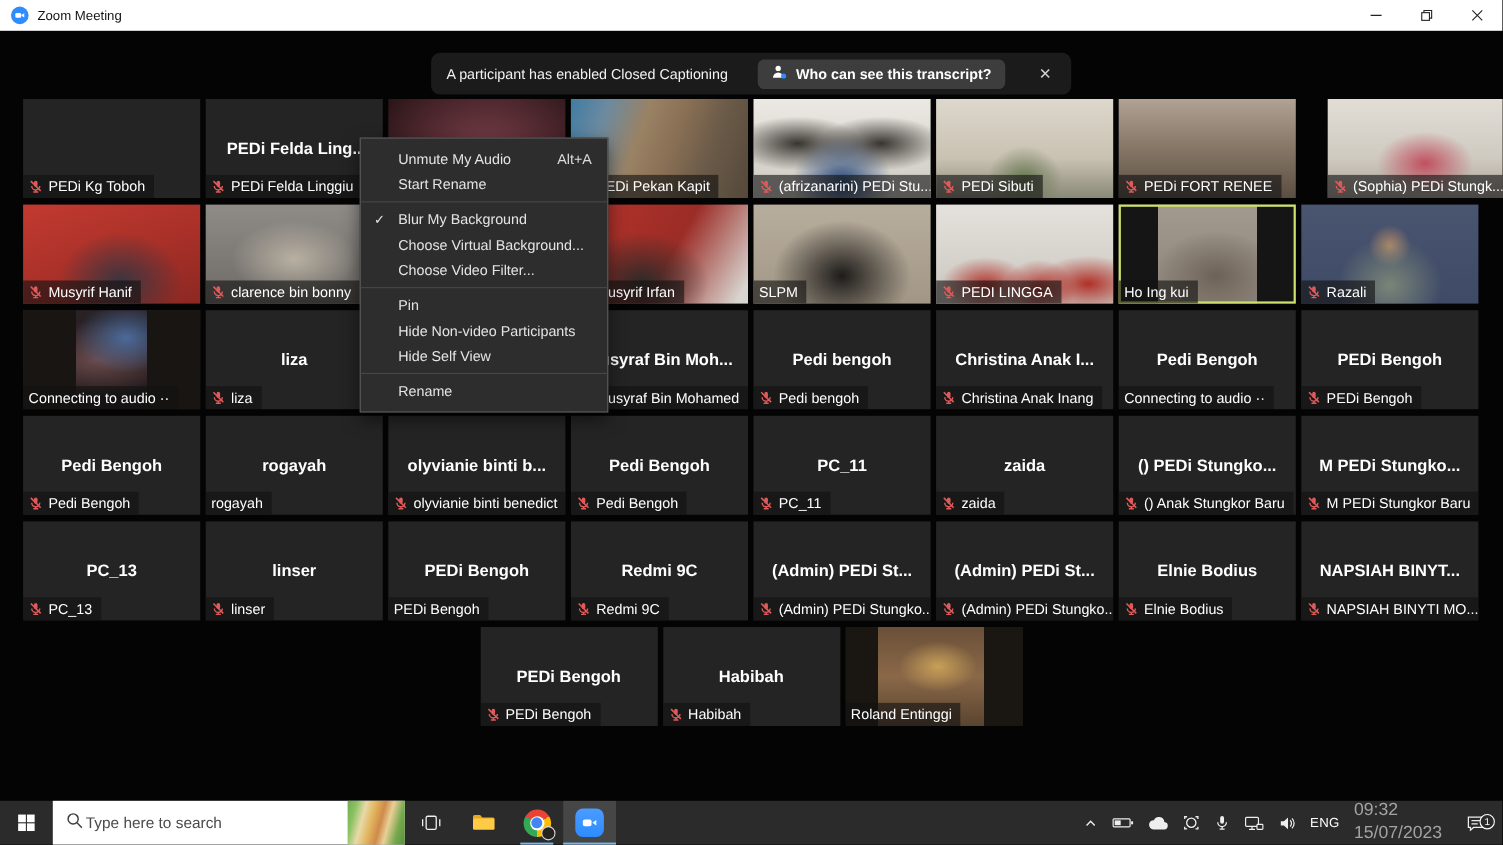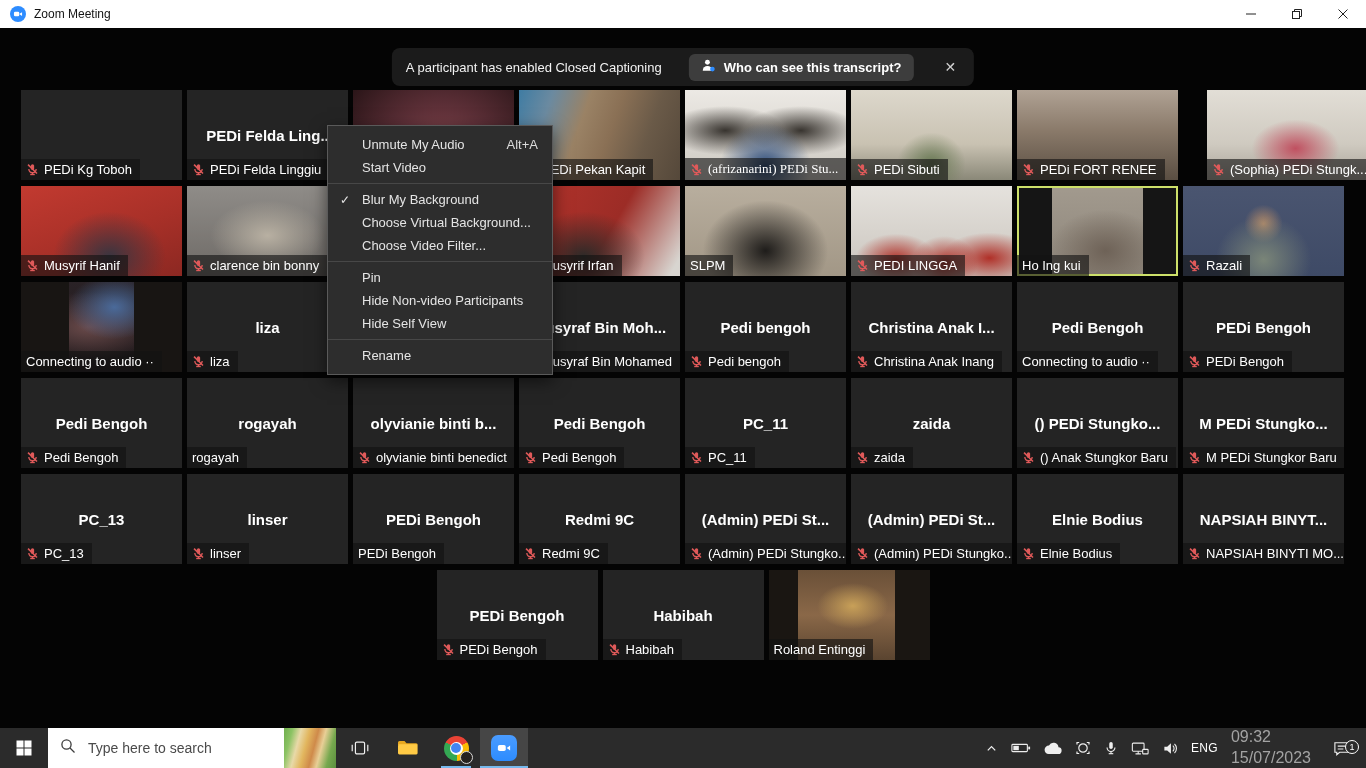--- a/index.html
+++ b/index.html
@@ -43,21 +43,21 @@
     box-shadow:0 6px 16px rgba(0,0,0,.55)}
   .menu-item{height:23px;display:flex;align-items:center;padding:0 14px 0 34px;
     color:#e4e4e4;font-size:13px;position:relative}
   .menu-check{position:absolute;left:12px;font-size:12px;color:#e4e4e4}
   .menu-shortcut{margin-left:auto;color:#dcdcdc}
   .menu-divider{border-top:1px solid #474747;margin:4px 0;height:0}
   
   .taskbar{position:absolute;bottom:0;left:0;right:0;height:40px;background:#2b2b2b;
     display:flex;align-items:stretch;z-index:40}
   .tb-btn{width:48px;display:flex;align-items:center;justify-content:center;flex:none;position:relative}
-  .search{width:288px;background:#ffffff;display:flex;align-items:center;gap:10px;
+  .search{width:320px;background:#ffffff;display:flex;align-items:center;
     padding-left:12px;position:relative;flex:none;box-sizing:border-box}
   .search input{border:none;outline:none;font-size:14px;color:#3c3c3c;width:165px;
     background:transparent;font-family:inherit}
   .search input::placeholder{color:#4a4a4a;opacity:1}
   .search-img{position:absolute;right:0;top:0;bottom:0;width:52px;
     background:linear-gradient(105deg,#6fae4e 0%,#8cc364 14%,#e8d9a8 28%,#e2b65e 42%,#cf8a4a 56%,#e8cf96 68%,#76a84e 84%,#5b8f3e 100%)}
   .app-btn.running::after{content:"";position:absolute;bottom:0;left:9px;right:9px;height:2px;background:#76b9ed}
   .app-btn.active-app{background:rgba(255,255,255,.13)}
   .app-btn.active-app::after{left:0;right:0}
   .chrome-circle{width:25px;height:25px;border-radius:50%;position:relative;
@@ -164,21 +164,21 @@
               <rect x="6" y="1.5" width="4" height="7" rx="2" fill="#e05a5a"></rect>
               <path d="M3.5 7.5a4.5 4.5 0 0 0 9 0" fill="none" stroke="#e05a5a" stroke-width="1.6"></path>
               <line x1="8" y1="12" x2="8" y2="14.2" stroke="#e05a5a" stroke-width="1.6"></line>
               <line x1="5.2" y1="14.2" x2="10.8" y2="14.2" stroke="#e05a5a" stroke-width="1.6"></line>
               <line x1="2.5" y1="2" x2="13.5" y2="13" stroke="#e05a5a" stroke-width="1.8"></line>
             </svg>
           </span>
           <span>PEDi Pekan Kapit</span>
         </div>
       </div>
-      <div class="tile" style="background: radial-gradient(at 50% 85%, rgb(42, 74, 122) 0%, rgba(42, 74, 122, 0) 40%), radial-gradient(at 25% 45%, rgb(56, 52, 47) 0%, rgba(51, 51, 51, 0) 35%), radial-gradient(at 72% 45%, rgb(56, 52, 47) 0%, rgba(51, 51, 51, 0) 35%), linear-gradient(rgb(236, 233, 228), rgb(205, 201, 194)); font-family: Liberation Serif, serif;">
+      <div class="tile" style="background: radial-gradient(at 50% 85%, rgb(42, 74, 122) 0%, rgba(42, 74, 122, 0) 40%), radial-gradient(at 25% 45%, rgb(56, 52, 47) 0%, rgba(51, 51, 51, 0) 35%), radial-gradient(at 72% 45%, rgb(56, 52, 47) 0%, rgba(51, 51, 51, 0) 35%), linear-gradient(rgb(236, 233, 228), rgb(205, 201, 194));">
         <div class="tile-label">
           <span style="display: flex;">
             <svg width="13" height="13" viewBox="0 0 16 16">
               <rect x="6" y="1.5" width="4" height="7" rx="2" fill="#e05a5a"></rect>
               <path d="M3.5 7.5a4.5 4.5 0 0 0 9 0" fill="none" stroke="#e05a5a" stroke-width="1.6"></path>
               <line x1="8" y1="12" x2="8" y2="14.2" stroke="#e05a5a" stroke-width="1.6"></line>
               <line x1="5.2" y1="14.2" x2="10.8" y2="14.2" stroke="#e05a5a" stroke-width="1.6"></line>
               <line x1="2.5" y1="2" x2="13.5" y2="13" stroke="#e05a5a" stroke-width="1.8"></line>
             </svg>
           </span>
@@ -664,21 +664,21 @@
       </div>
     </div>
   </div>
 
 <div class="context-menu">
     <div class="menu-item">
       <span>Unmute My Audio</span>
       <span class="menu-shortcut">Alt+A</span>
     </div>
     <div class="menu-item">
-      <span>Start Video</span>
+      <span>Start Rename</span>
     </div>
     <div class="menu-divider"></div>
     <div class="menu-item">
       <span class="menu-check">✓</span>
       <span>Blur My Background</span>
     </div>
     <div class="menu-item">
       <span>Choose Virtual Background...</span>
     </div>
     <div class="menu-item">

